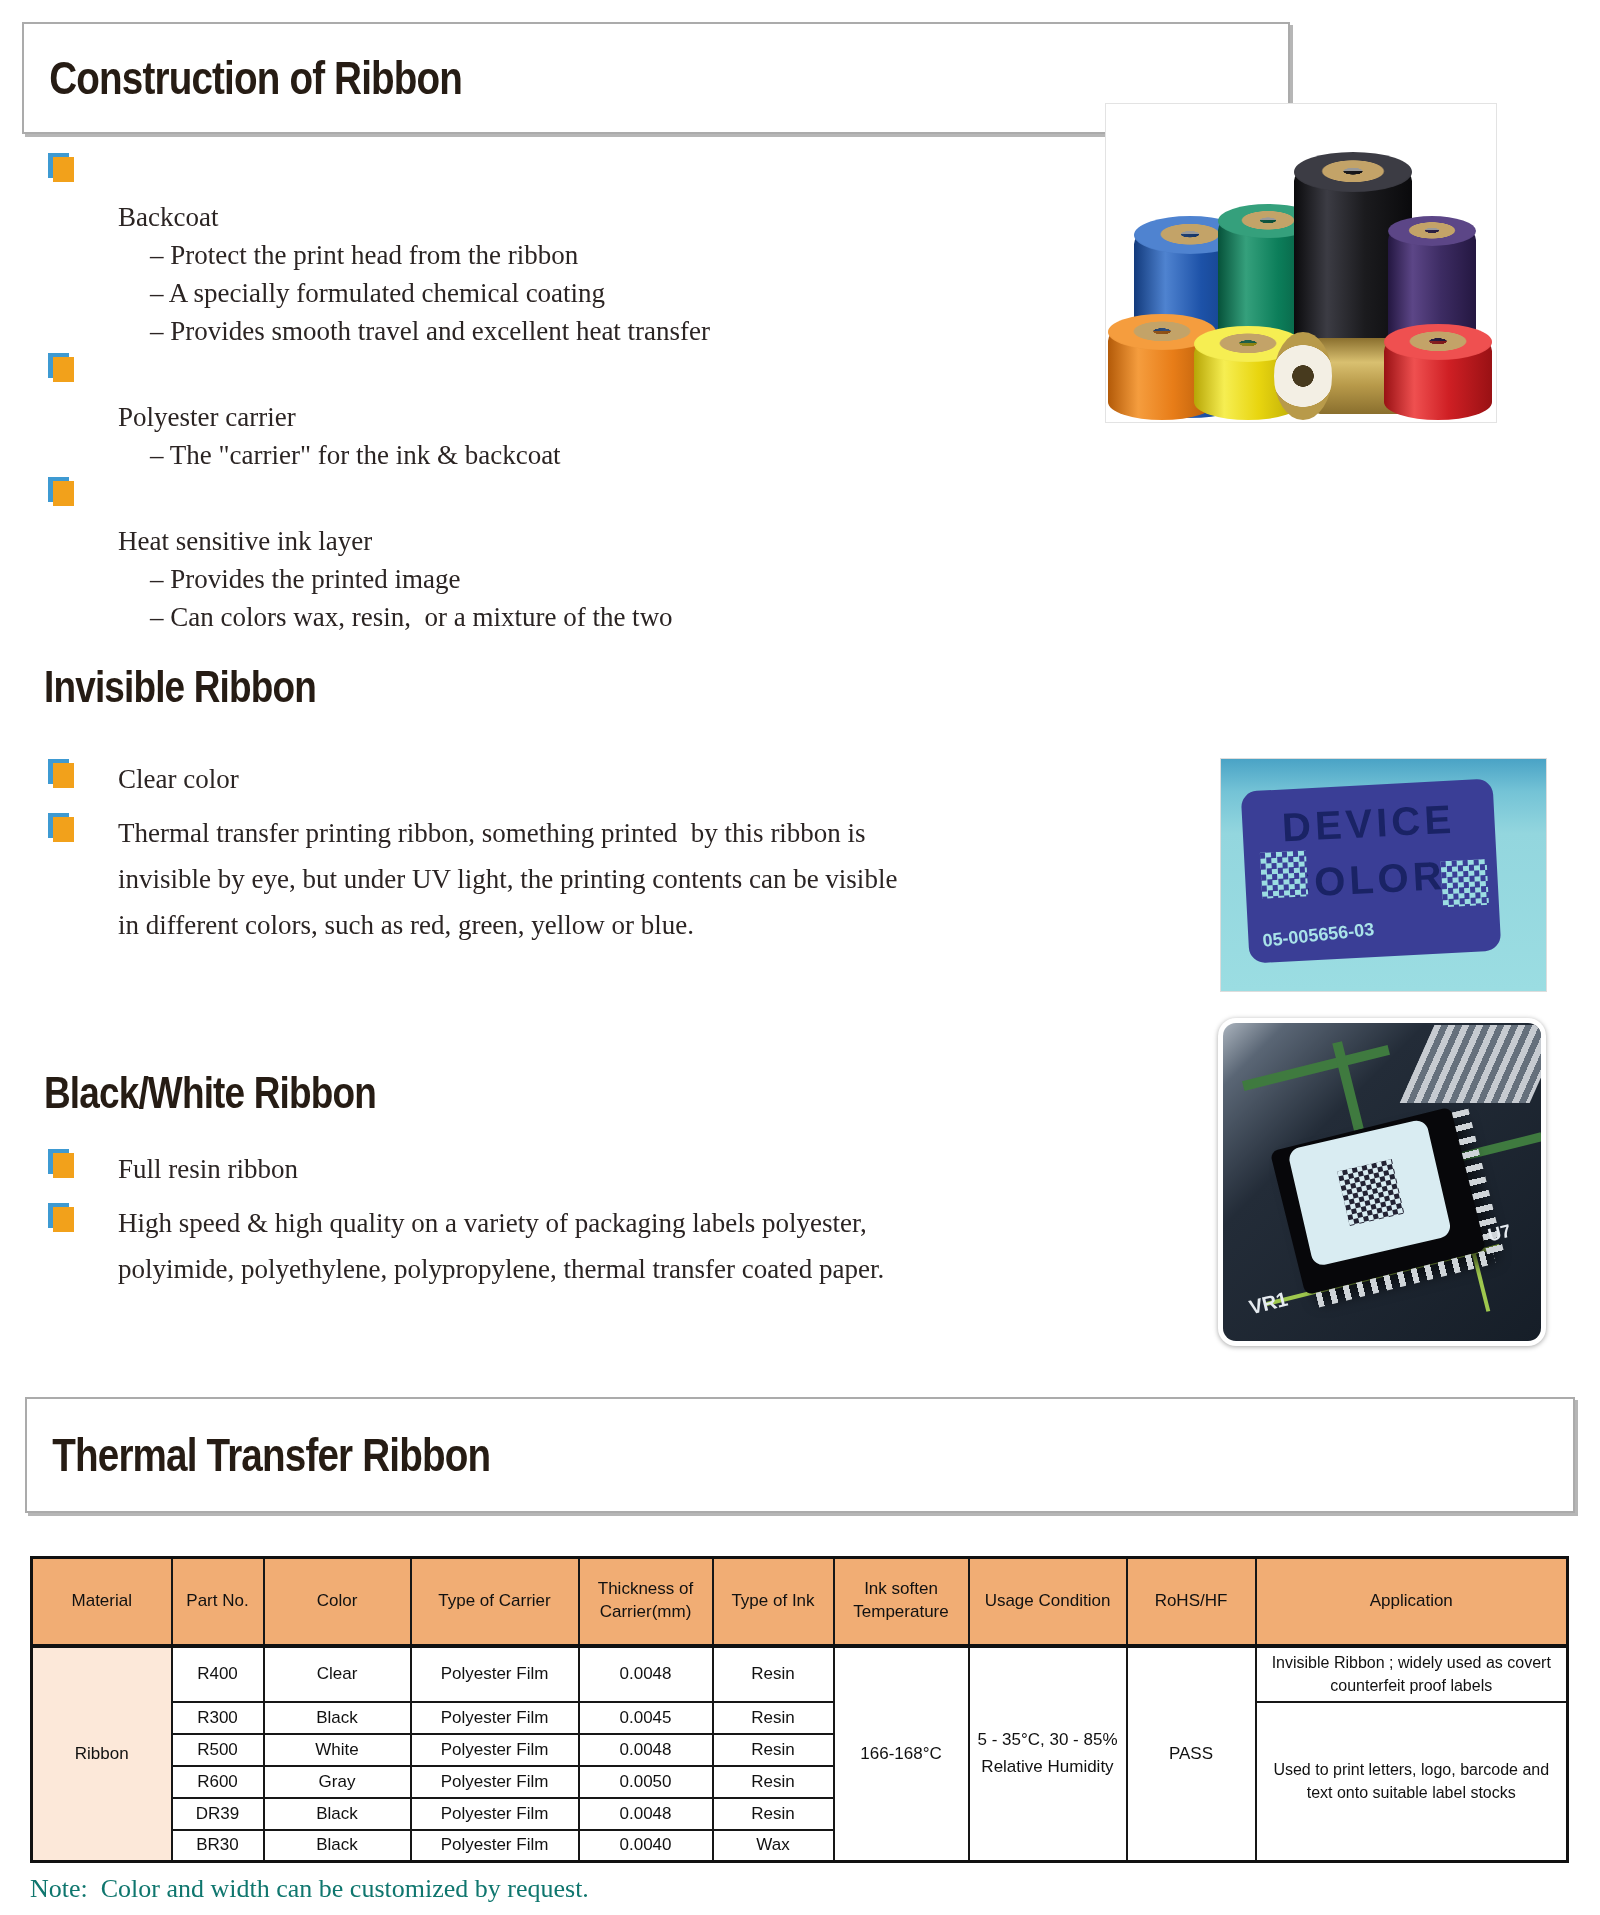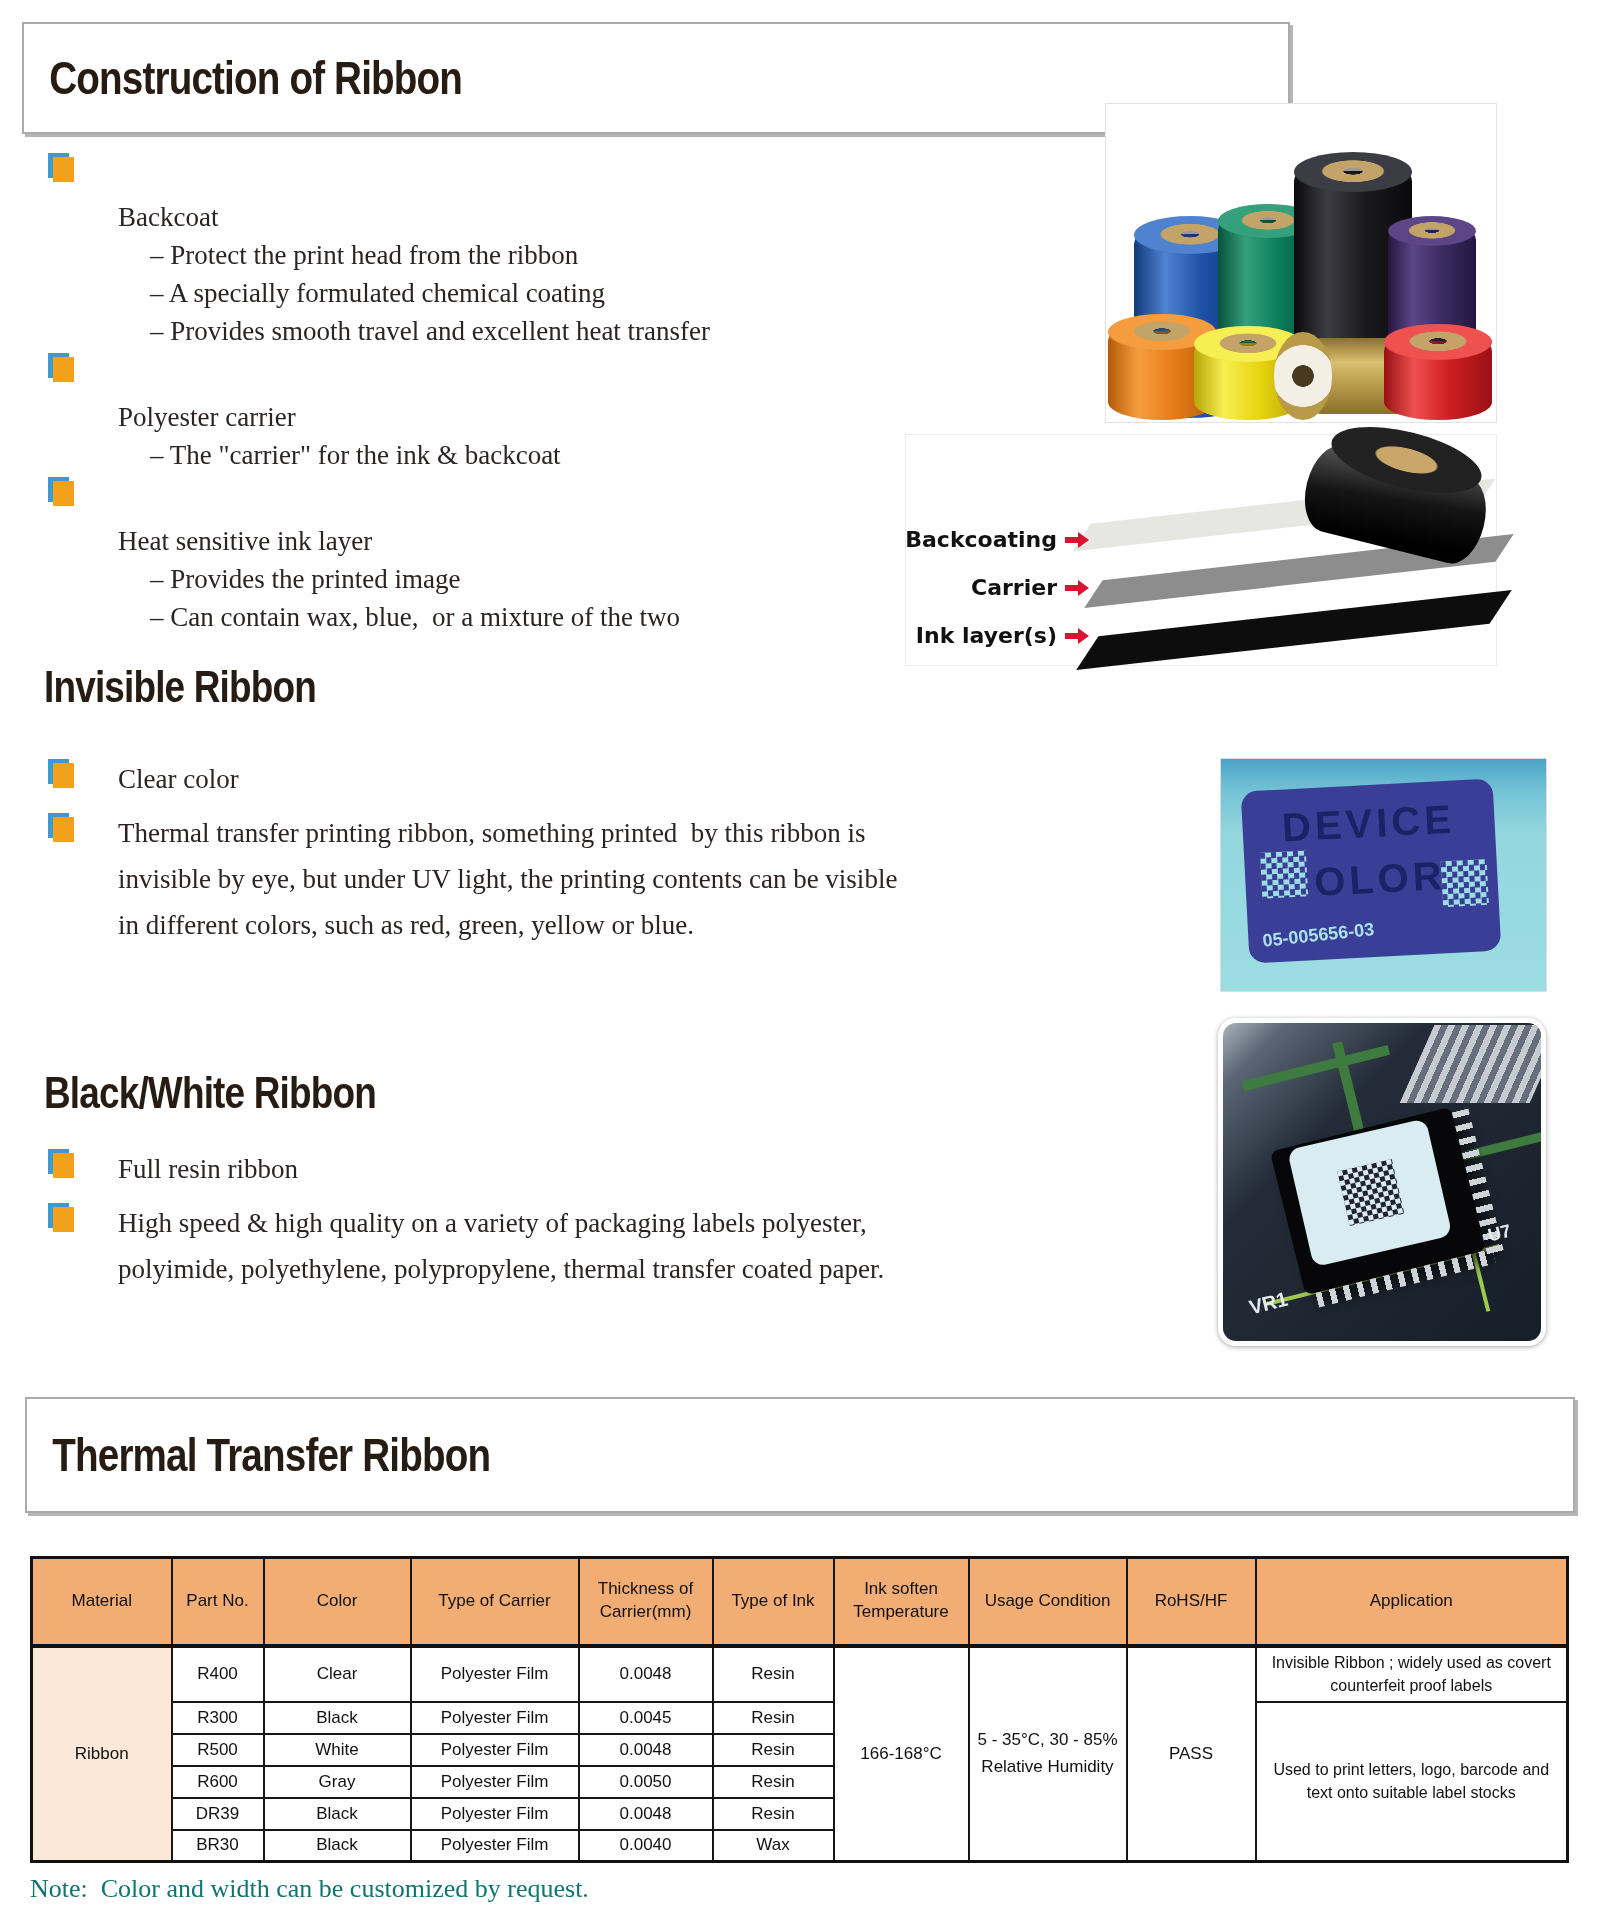--- a/index.html
+++ b/index.html
@@ -130,21 +130,21 @@
     <div class="brow">
       <span class="bul"></span>
       <span class="txt">Polyester carrier</span>
     </div>
     <div class="sub">– The "carrier" for the ink &amp; backcoat</div>
     <div class="brow">
       <span class="bul"></span>
       <span class="txt">Heat sensitive ink layer</span>
     </div>
     <div class="sub">– Provides the printed image</div>
-    <div class="sub">– Can contain wax, blue,  or a mixture of the two</div>
+    <div class="sub">– Can colors wax, resin,  or a mixture of the two</div>
   </div>
 
   <div class="photo-rolls" style="left:1105px;top:103px;width:390px;height:318px;">
     <div class="roll" style="--c:#1d52a8;--cd:#123a7c;--cl:#4f83d0;--core:#c3a368;left:28px;top:112px;width:112px;height:202px;">
       <div class="body" style="top:18px;"></div>
         <div class="cap" style="height:38px;"></div>
     </div>
     <div class="roll" style="--c:#0c7e5a;--cd:#06523a;--cl:#35a07c;--core:#c3a368;left:112px;top:100px;width:100px;height:192px;">
       <div class="body" style="top:16px;"></div>
         <div class="cap" style="height:34px;"></div>
@@ -168,41 +168,20 @@
     <div class="lroll" style="--c:#b89a4a;--cd:#8a6f2e;--cl:#d9c070;left:168px;top:228px;width:150px;height:88px;">
       <div class="lbody"></div>
         <div class="lcap"></div>
     </div>
     <div class="roll" style="--c:#cf1f24;--cd:#991114;--cl:#ef5050;--core:#c3a368;left:278px;top:220px;width:108px;height:96px;">
       <div class="body" style="top:17px;"></div>
         <div class="cap" style="height:36px;"></div>
     </div>
   </div>
 
-  <div class="diagram" style="left:905px;top:434px;width:590px;height:230px;">
-    <div class="layer" style="left:192px;top:66px;width:372px;height:28px;background:#e6e6e2;"></div>
-    <div class="layer" style="left:204px;top:122px;width:378px;height:28px;background:#8d8d8d;"></div>
-    <div class="layer" style="left:198px;top:178px;width:380px;height:34px;background:#0d0d0d;"></div>
-    <div class="droll" style="left:402px;top:-4px;width:182px;height:118px;">
-      <div class="db"></div>
-        <div class="dc"></div>
-    </div>
-    <div class="dlblrow" style="left:8px;top:92px;">
-      <span class="dlbl">Backcoating</span>
-      <span class="arr"></span>
-    </div>
-    <div class="dlblrow" style="left:8px;top:140px;">
-      <span class="dlbl">Carrier</span>
-      <span class="arr"></span>
-    </div>
-    <div class="dlblrow" style="left:8px;top:188px;">
-      <span class="dlbl">Ink layer(s)</span>
-      <span class="arr"></span>
-    </div>
-  </div>
 
   <div class="h2" style="left:44px;top:662px;">Invisible Ribbon</div>
 
   <div class="abs" style="left:48px;top:756px;width:880px;">
     <div class="brow" style="margin-bottom:8px;">
       <span class="bul"></span>
       <span class="txt para">Clear color</span>
     </div>
     <div class="brow">
       <span class="bul"></span>

